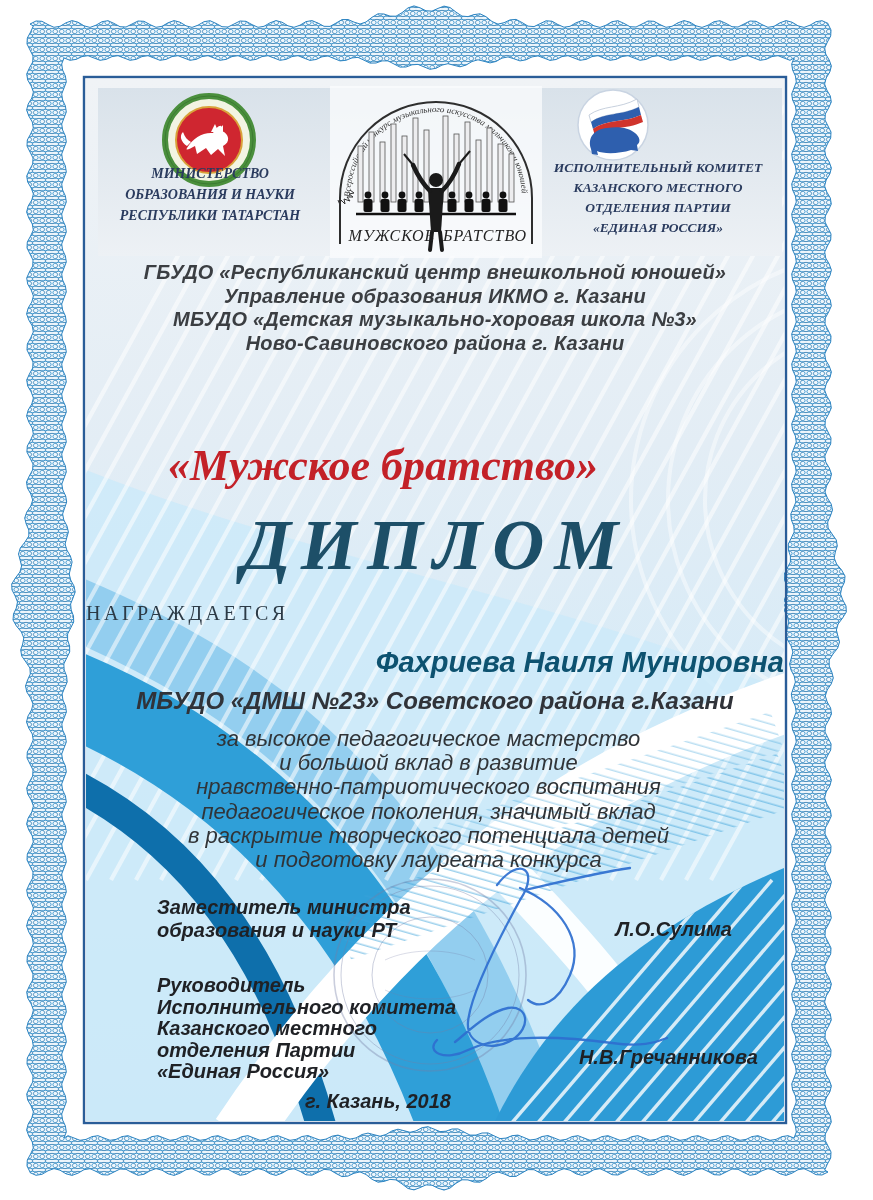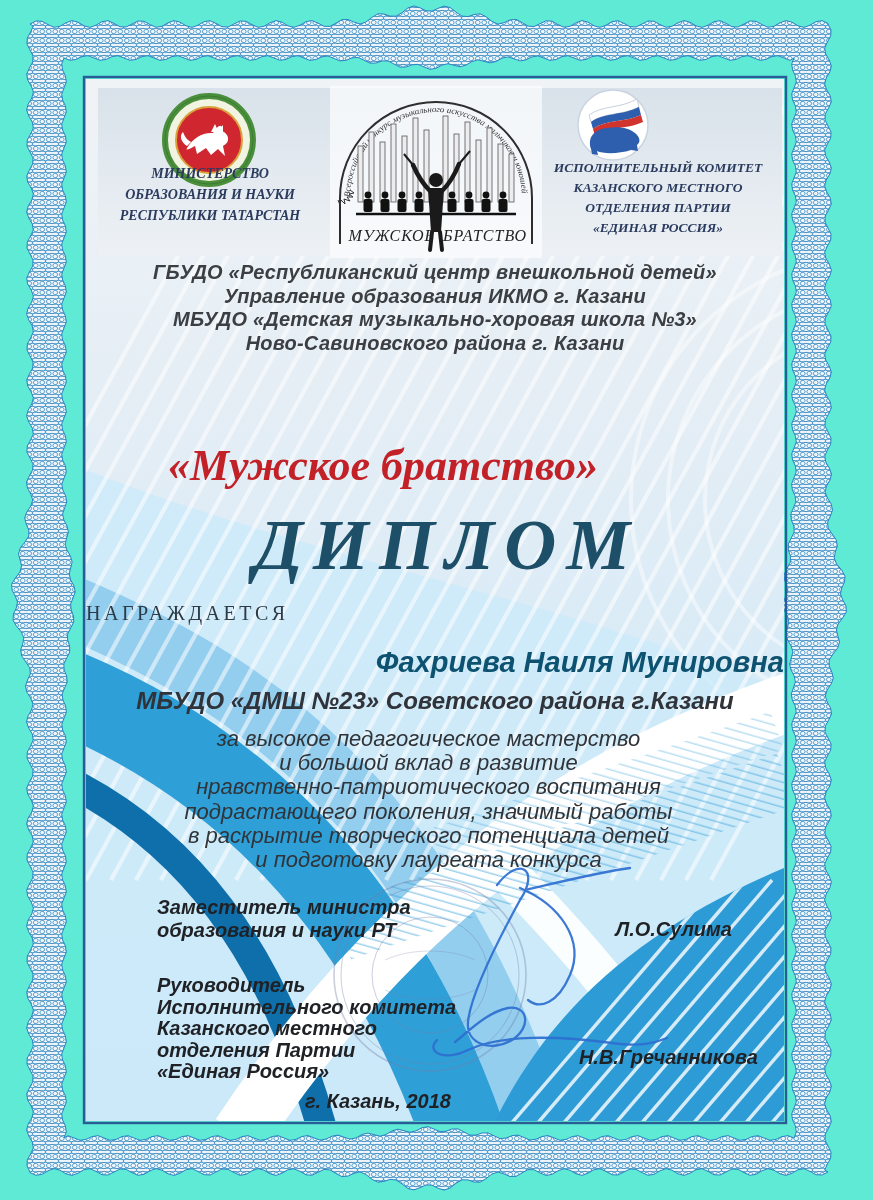--- a/index.html
+++ b/index.html
@@ -1,33 +1,33 @@
 <!DOCTYPE html>
 <html><head>
 <meta charset="utf-8">
 <style>
   html,body{margin:0;padding:0;background:#9aa0a6;}
-  .page{position:relative;width:873px;height:1200px;background:#5eead4;margin:0 auto;
+  .page{position:relative;width:873px;height:1200px;background:#ffffff;margin:0 auto;
         font-family:"Liberation Sans",sans-serif;overflow:hidden;}
   .abs{position:absolute;}
   svg{display:block;}
   
   .orgtext{position:absolute;text-align:center;color:#2a3b5e;
            font-family:"Liberation Serif",serif;font-style:italic;font-weight:bold;}
   .ministry{left:70px;top:163px;width:280px;font-size:14px;line-height:21px;}
   .committee{left:518px;top:158px;width:280px;font-size:13.5px;line-height:20px;}
   .organizers{left:86px;top:261px;width:698px;text-align:center;color:#3b3e42;
               font-weight:bold;font-style:italic;font-size:20px;line-height:23.5px;letter-spacing:.2px;}
   .contest{left:86px;top:362px;width:698px;text-align:center;color:#17505f;
            font-weight:bold;font-style:italic;font-size:30.5px;line-height:38px;letter-spacing:.2px;}
   .contest-name{left:86px;top:440px;width:594px;text-align:center;color:#c32128;
            font-family:"Liberation Serif",serif;font-weight:bold;font-style:italic;font-size:44px;}
   .diplom{left:86px;top:504px;width:698px;text-align:center;color:#1d4f68;
            font-family:"Liberation Serif",serif;font-style:italic;font-weight:bold;
-           font-size:72px;letter-spacing:10px;padding-left:12px;}
+           font-size:72px;letter-spacing:10px;}
   .nagr{left:86px;top:602px;width:698px;text-align:left;color:#2c3a46;
            font-family:"Liberation Serif",serif;font-size:20px;letter-spacing:3.5px;}
   .recipient{left:86px;top:646px;width:698px;text-align:right;color:#0d5270;
            font-weight:bold;font-style:italic;font-size:29px;}
   .school{left:86px;top:687px;width:698px;text-align:center;color:#303339;
            font-weight:bold;font-style:italic;font-size:24px;}
   .citation{left:86px;top:727px;width:685px;text-align:center;color:#303438;
            font-style:italic;font-size:22px;line-height:24.2px;}
   .sigrole{position:absolute;color:#1f2125;font-weight:bold;font-style:italic;
            font-size:20px;line-height:23px;}
@@ -248,37 +248,37 @@
     </svg>
   </div>
   <div class="orgtext committee">
     <span class="line">ИСПОЛНИТЕЛЬНЫЙ КОМИТЕТ</span>
     <span class="line">КАЗАНСКОГО МЕСТНОГО</span>
     <span class="line">ОТДЕЛЕНИЯ ПАРТИИ</span>
     <span class="line">«ЕДИНАЯ РОССИЯ»</span>
   </div>
 
   <div class="abs organizers">
-    <span class="line">ГБУДО «Республиканский центр внешкольной детей»</span>
+    <span class="line">ГБУДО «Республиканский центр внешкольной юношей»</span>
     <span class="line">Управление образования ИКМО г. Казани</span>
     <span class="line">МБУДО «Детская музыкально-хоровая школа №3»</span>
     <span class="line">Ново-Савиновского района г. Казани</span>
   </div>
 
   <div class="abs contest-name">«Мужское братство»</div>
 
   <div class="abs diplom">ДИПЛОМ</div>
   <div class="abs nagr">НАГРАЖДАЕТСЯ</div>
   <div class="abs recipient">Фахриева Наиля Мунировна</div>
   <div class="abs school">МБУДО «ДМШ №23» Советского района г.Казани</div>
   <div class="abs citation">
     <span class="line">за высокое педагогическое мастерство</span>
     <span class="line">и большой вклад в развитие</span>
     <span class="line">нравственно-патриотического воспитания</span>
-    <span class="line">подрастающего поколения, значимый работы</span>
+    <span class="line">педагогическое поколения, значимый вклад</span>
     <span class="line">в раскрытие творческого потенциала детей</span>
     <span class="line">и подготовку лауреата конкурса</span>
   </div>
 
   <div class="sigrole role1">
     <span class="line">Заместитель министра</span>
     <span class="line">образования и науки РТ</span>
   </div>
   <div class="signame name1">Л.О.Сулима</div>
 

